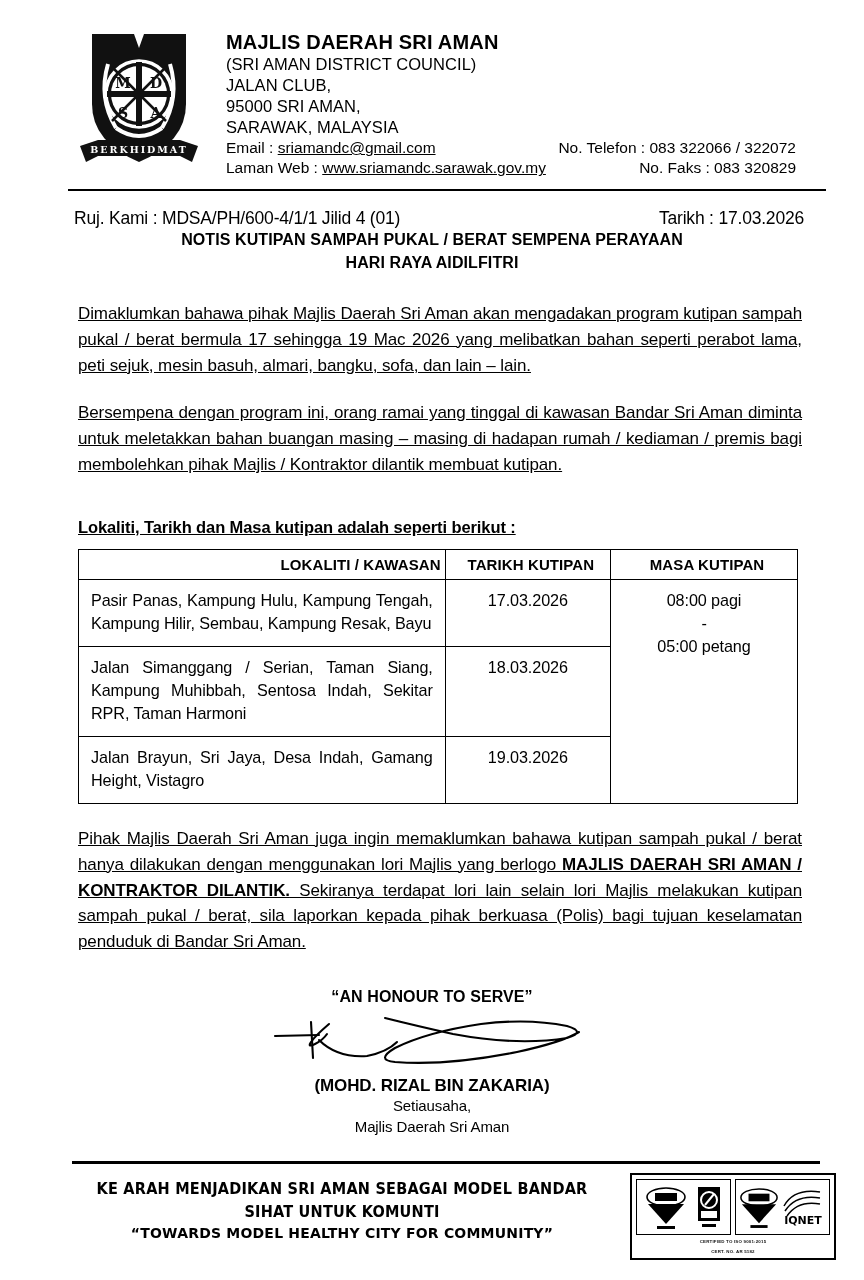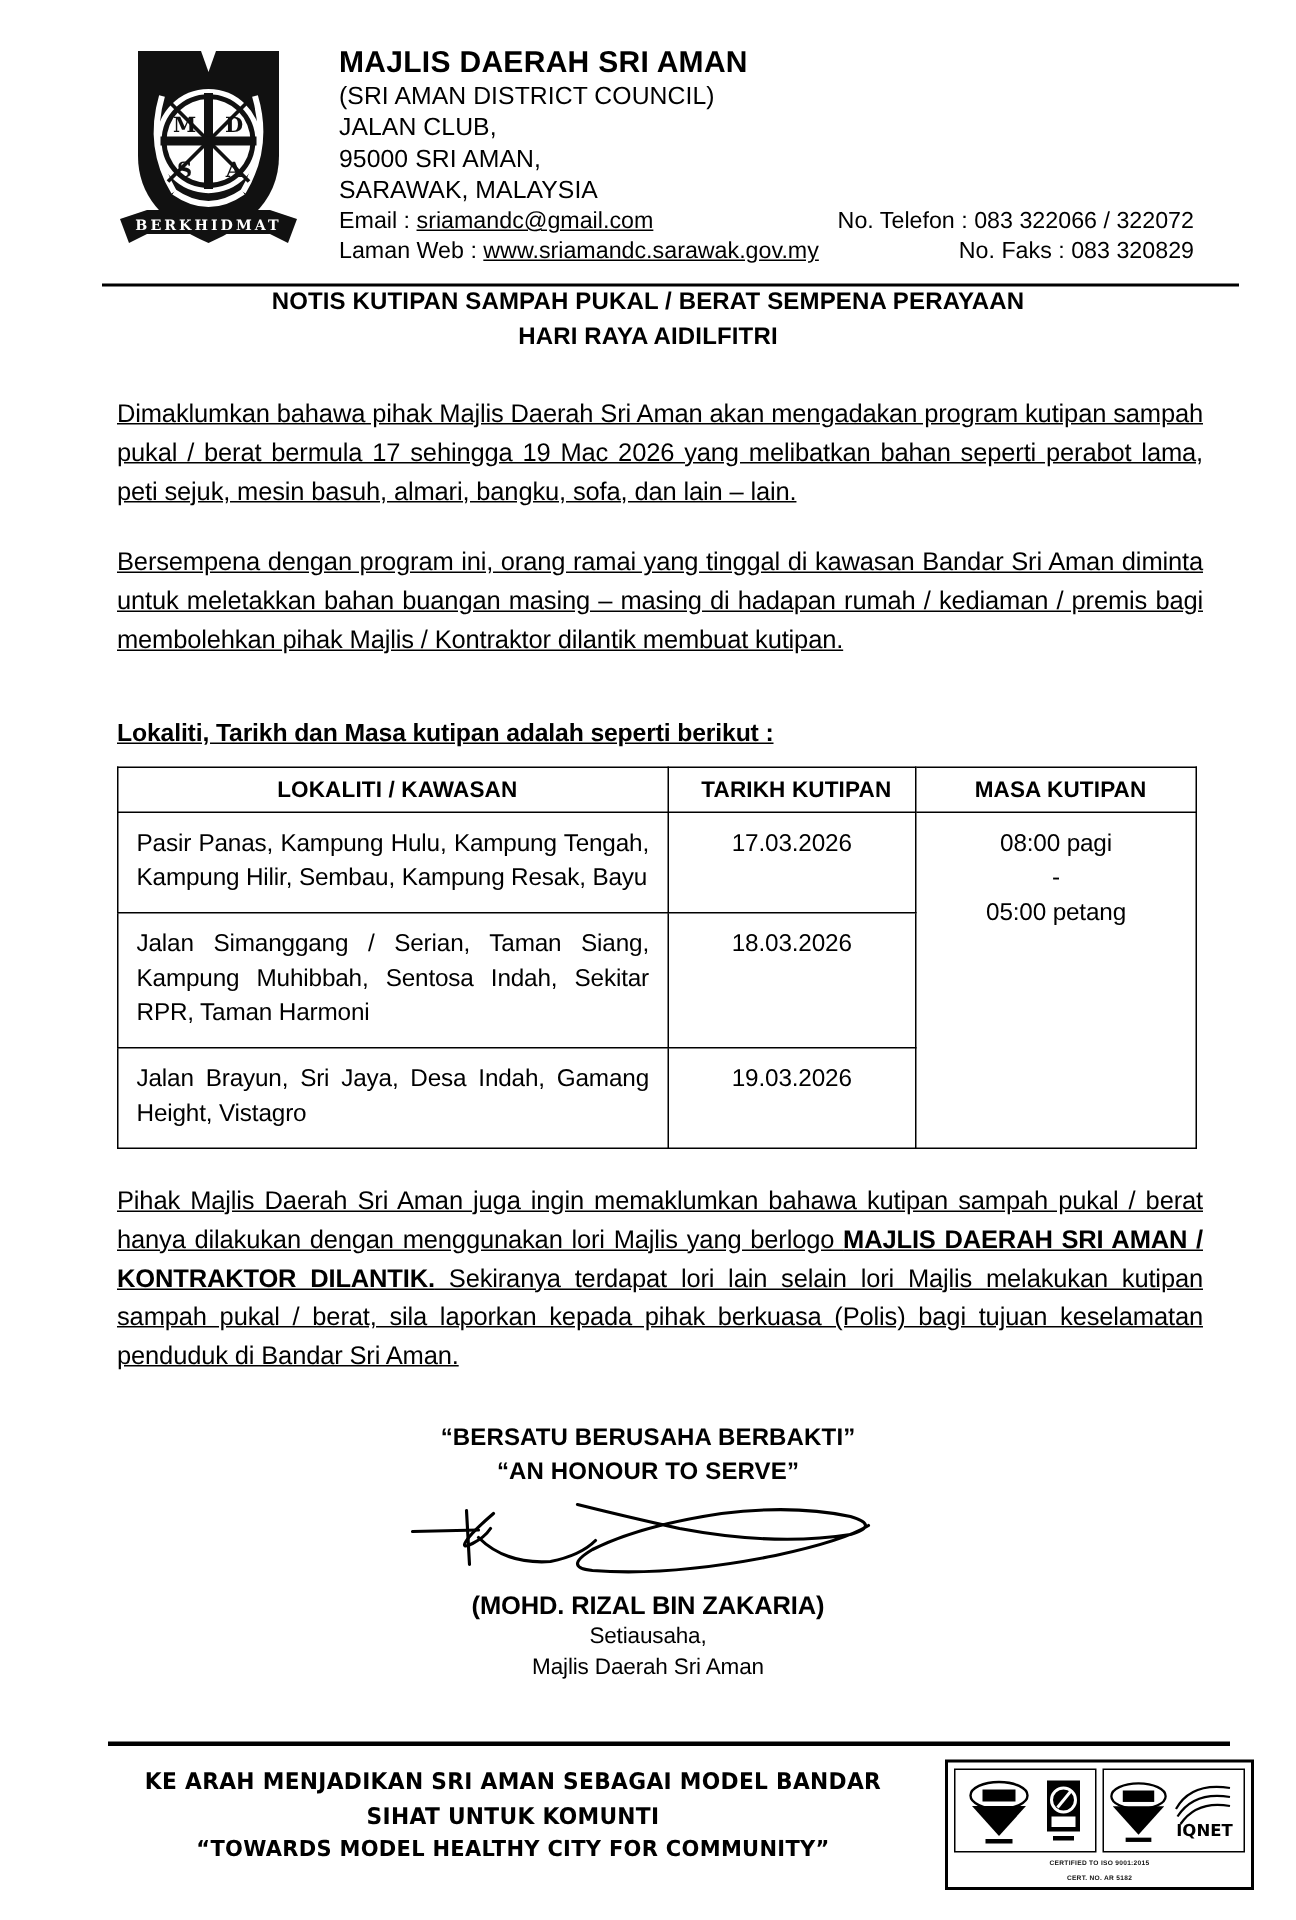--- a/index.html
+++ b/index.html
@@ -120,21 +120,21 @@
   }
   table.sched, table.sched th, table.sched td {
     border: 1.6px solid #000;
   }
   table.sched th {
     font-size: 15px;
     font-weight: bold;
     padding: 6px 4px 6px 10px;
     letter-spacing: 0.1px;
   }
-  th.c-lok { text-align: center; width: 51%; }
+  th.c-lok { text-align: right; width: 51%; }
   th.c-tar { text-align: center; width: 23%; }
   th.c-mas { text-align: center; width: 26%; }
 
   table.sched td {
     font-size: 16.2px;
     line-height: 1.42;
     vertical-align: top;
     padding: 9px 12px 11px 12px;
     letter-spacing: -0.1px;
   }
@@ -298,20 +298,24 @@
           <span>Laman Web :</span>
           <span class="uline">www.sriamandc.sarawak.gov.my</span>
         </div>
         <div class="contact-right">No. Faks : 083 320829</div>
       </div>
     </div>
   </div>
 
   <div class="rule-top"></div>
 
+  <div class="refline">
+    <div>Ruj. Kami : MDSA/PH/600-4/1/1 Jilid 4 (01)</div>
+    <div>Tarikh : 17.03.2026</div>
+  </div>
 
   <div class="doc-title">
     <div>NOTIS KUTIPAN SAMPAH PUKAL / BERAT SEMPENA PERAYAAN</div>
     <div>HARI RAYA AIDILFITRI</div>
   </div>
 
   <div class="body-wrap">
     <p class="para first">Dimaklumkan bahawa pihak Majlis Daerah Sri Aman akan mengadakan program kutipan sampah pukal / berat bermula 17 sehingga 19 Mac 2026 yang melibatkan bahan seperti perabot lama, peti sejuk, mesin basuh, almari, bangku, sofa, dan lain – lain.</p>
     <p class="para">Bersempena dengan program ini, orang ramai yang tinggal di kawasan Bandar Sri Aman diminta untuk meletakkan bahan buangan masing – masing di hadapan rumah / kediaman / premis bagi membolehkan pihak Majlis / Kontraktor dilantik membuat kutipan.</p>
     <div class="lead-in">Lokaliti, Tarikh dan Masa kutipan adalah seperti berikut :</div>
@@ -346,21 +350,20 @@
         </tr>
       </tbody>
     </table>
   </div>
 
   <div class="body-wrap">
     <p class="para"><span>Pihak Majlis Daerah Sri Aman juga ingin memaklumkan bahawa kutipan sampah pukal / berat hanya dilakukan dengan menggunakan lori Majlis yang berlogo </span><b>MAJLIS DAERAH SRI AMAN / KONTRAKTOR DILANTIK.</b><span> Sekiranya terdapat lori lain selain lori Majlis melakukan kutipan sampah pukal / berat, sila laporkan kepada pihak berkuasa (Polis) bagi tujuan keselamatan penduduk di Bandar Sri Aman.</span></p>
   </div>
 
   <div class="motto">
-    <div>“BERSATU BERUSAHA BERBAKTI”</div>
     <div>“AN HONOUR TO SERVE”</div>
   </div>
 
   <div class="sig-area">
     <svg width="330" height="62" viewBox="0 0 330 62" xmlns="http://www.w3.org/2000/svg">
       <g fill="none" stroke="#000" stroke-width="2.1" stroke-linecap="round">
         <path d="M8 26 L52 25"></path>
         <path d="M44 12 L46 48"></path>
         <path d="M62 14 Q48 26 44 32 Q40 38 48 34 Q56 30 60 24"></path>
         <path d="M118 8 Q150 16 186 24 Q250 36 300 28 Q320 22 300 16 Q262 8 214 14 Q160 22 128 38 Q108 50 128 52 Q180 56 250 42 Q296 32 312 22"></path>

